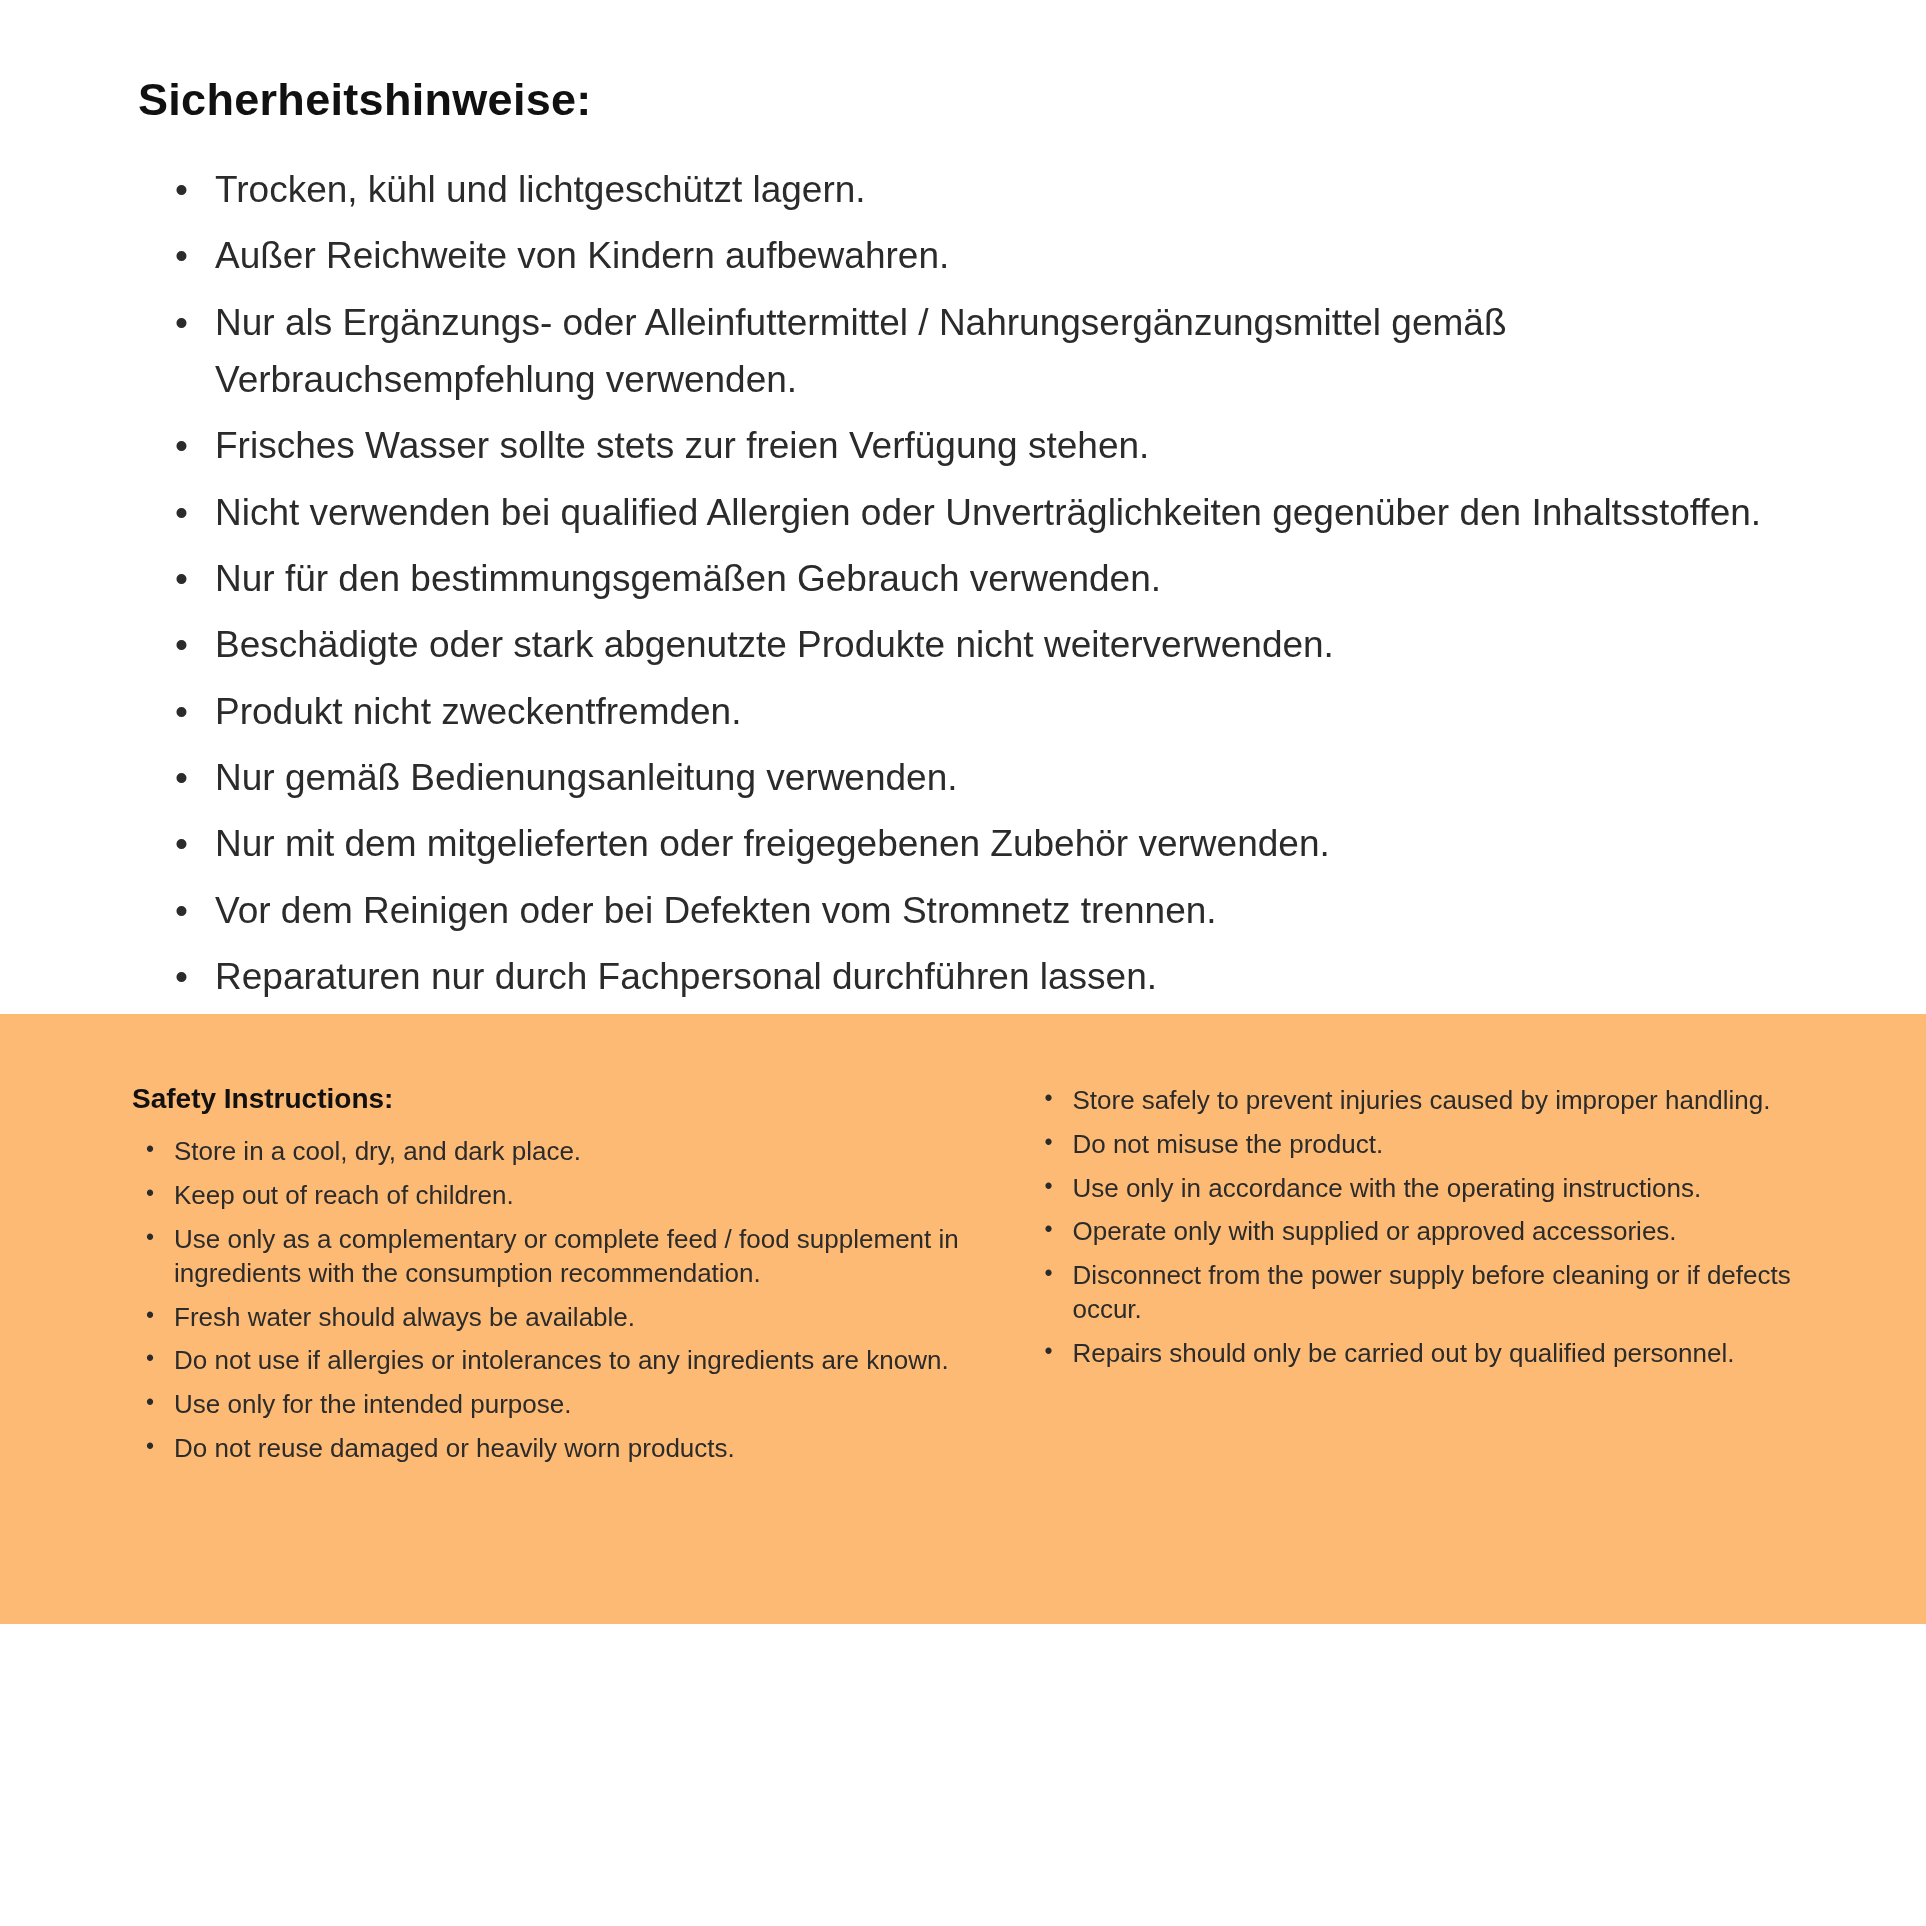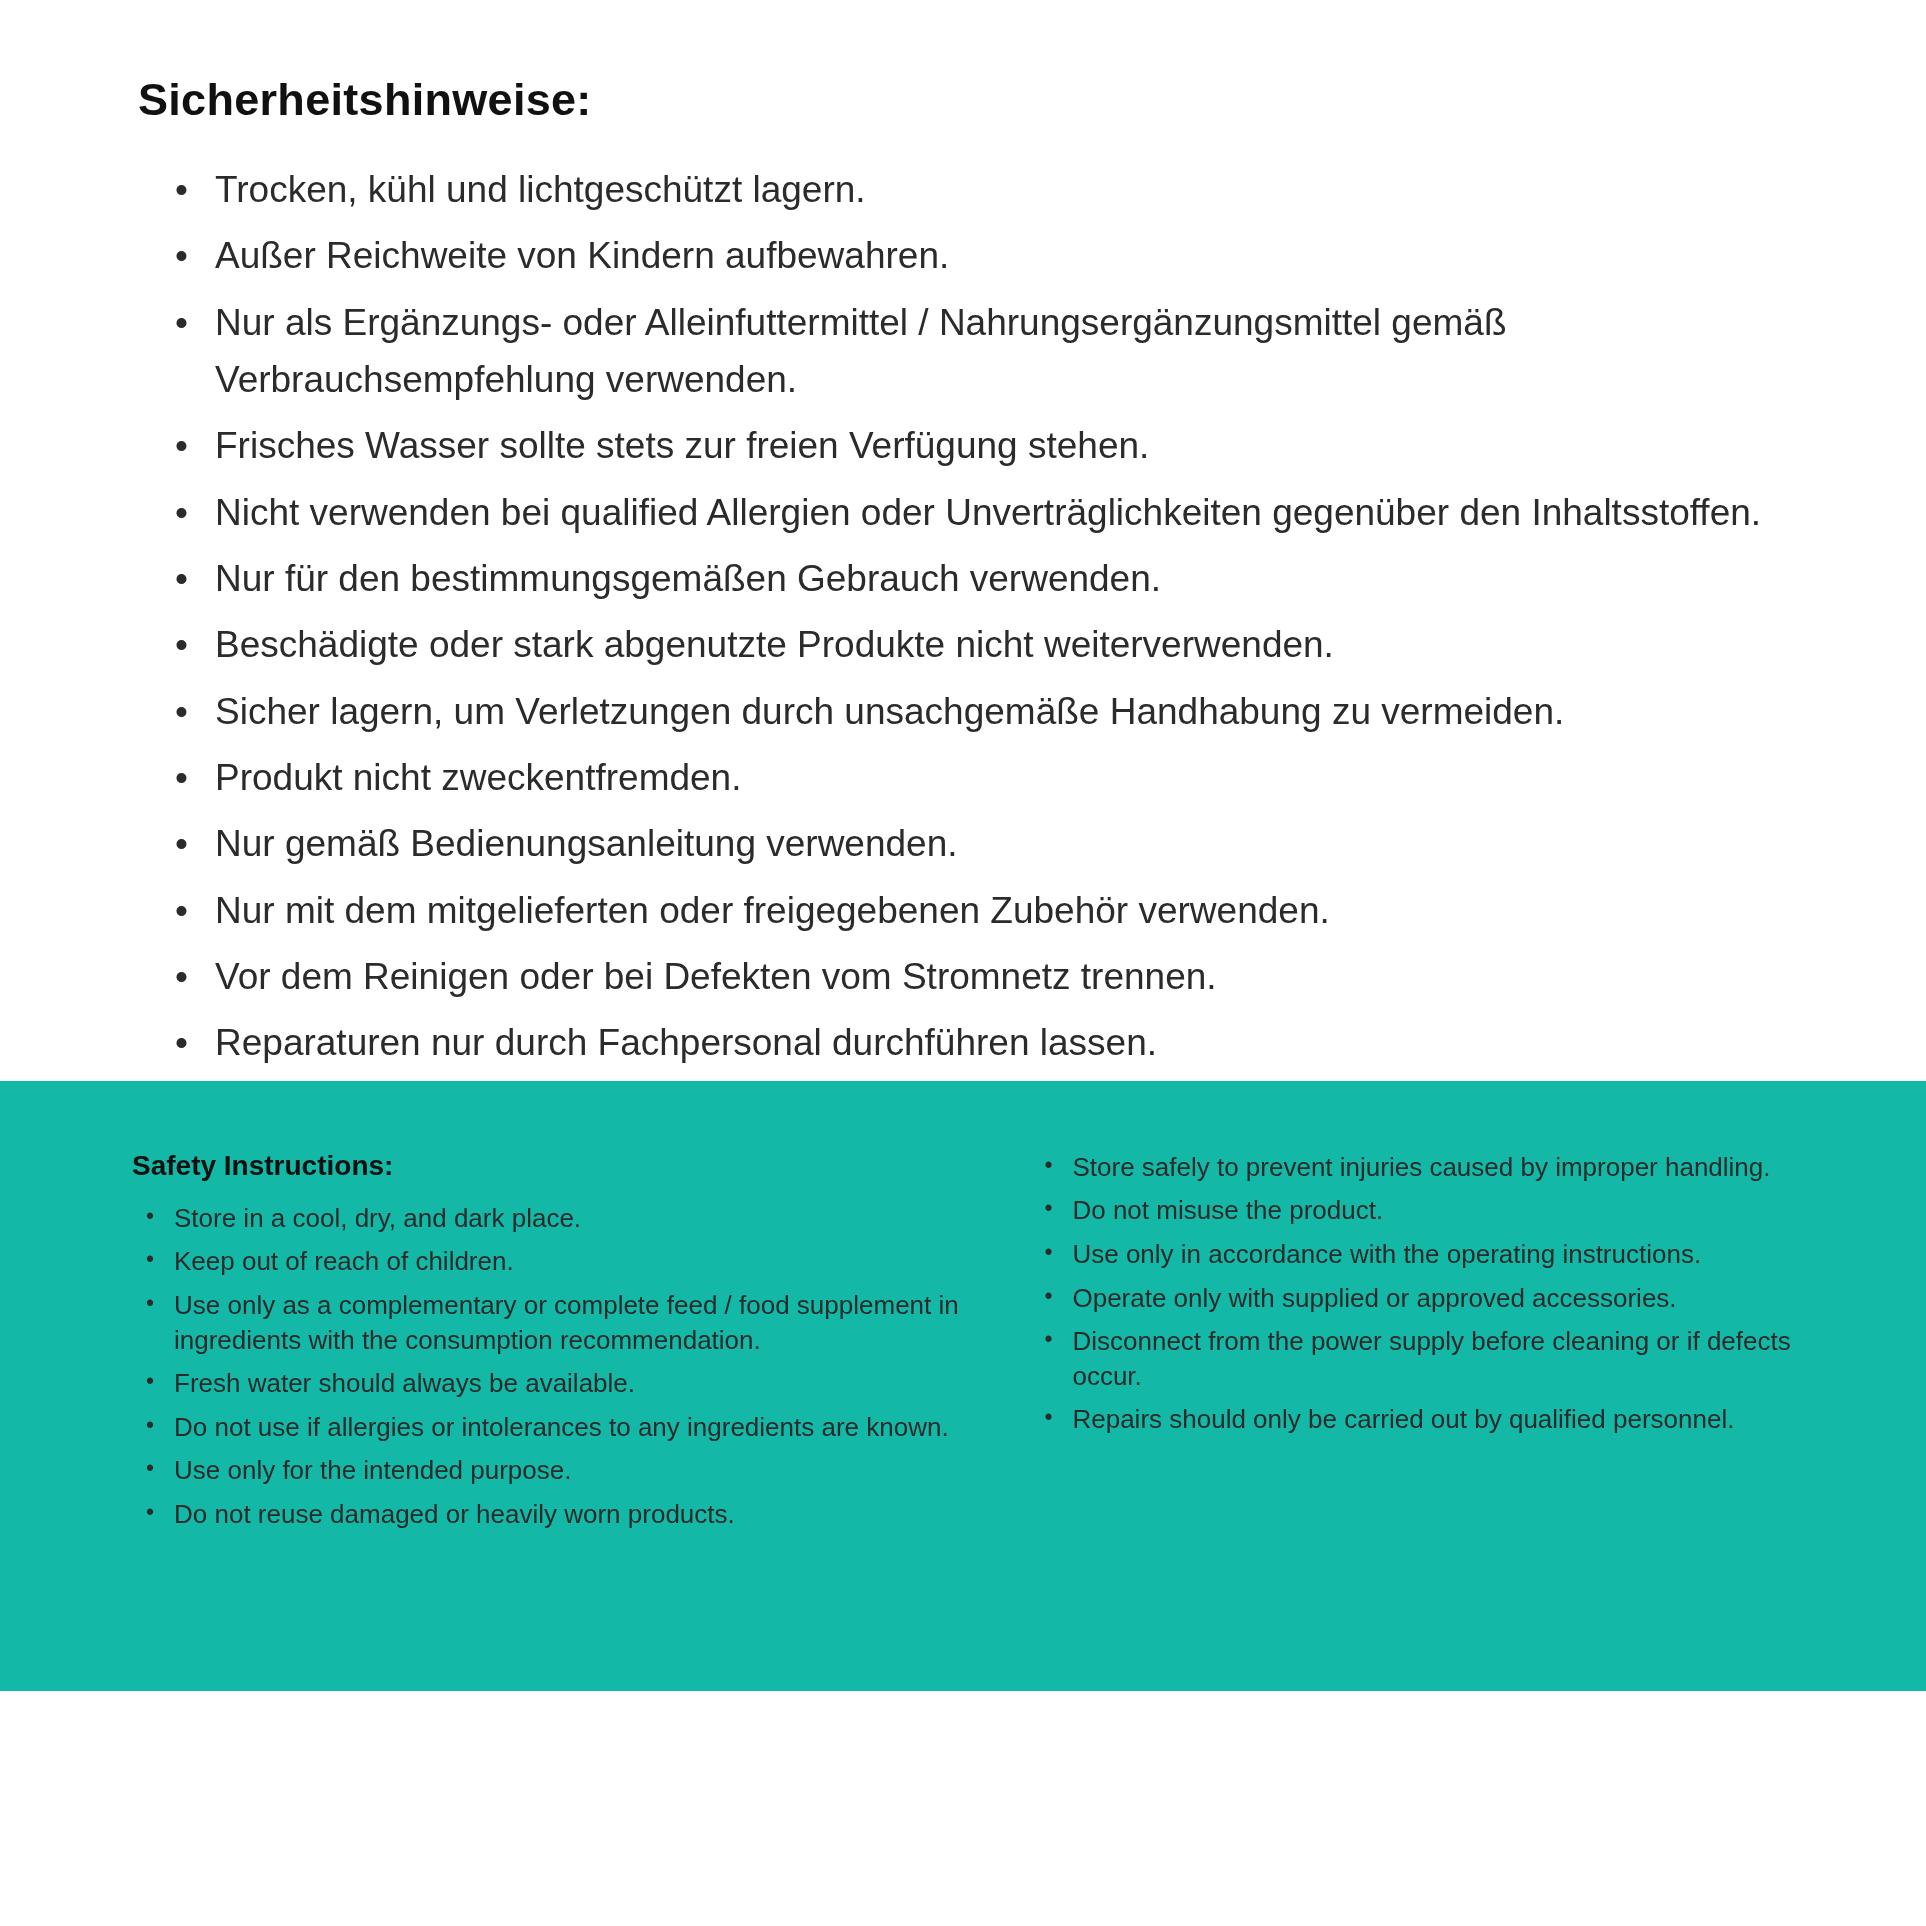--- a/index.html
+++ b/index.html
@@ -46,21 +46,21 @@
     content: "\2022";
     position: absolute;
     left: 0;
     top: 0;
     color: #2b2b2b;
   }
 
   
   .english-section {
     flex: 0 0 610px;
-    background: #14b8a6;
+    background: #fdba74;
     padding: 69px 96px 39px 132px;
     display: flex;
     flex-direction: row;
     gap: 77px;
   }
   .col-left { width: 854px; }
   .col-right { width: 803px; }
   .heading-en {
     font-size: 28px;
     font-weight: 700;
@@ -97,21 +97,20 @@
   <section class="german-section">
     <h1 class="heading-de">Sicherheitshinweise:</h1>
     <ul class="list-de">
         <li>Trocken, kühl und lichtgeschützt lagern.</li>
         <li>Außer Reichweite von Kindern aufbewahren.</li>
         <li>Nur als Ergänzungs- oder Alleinfuttermittel / Nahrungsergänzungsmittel gemäß Verbrauchsempfehlung verwenden.</li>
         <li>Frisches Wasser sollte stets zur freien Verfügung stehen.</li>
         <li>Nicht verwenden bei qualified Allergien oder Unverträglichkeiten gegenüber den Inhaltsstoffen.</li>
         <li>Nur für den bestimmungsgemäßen Gebrauch verwenden.</li>
         <li>Beschädigte oder stark abgenutzte Produkte nicht weiterverwenden.</li>
-        <li>Sicher lagern, um Verletzungen durch unsachgemäße Handhabung zu vermeiden.</li>
         <li>Produkt nicht zweckentfremden.</li>
         <li>Nur gemäß Bedienungsanleitung verwenden.</li>
         <li>Nur mit dem mitgelieferten oder freigegebenen Zubehör verwenden.</li>
         <li>Vor dem Reinigen oder bei Defekten vom Stromnetz trennen.</li>
         <li>Reparaturen nur durch Fachpersonal durchführen lassen.</li>
       </ul>
   </section>
 
   <section class="english-section">
     <div class="col-left">

